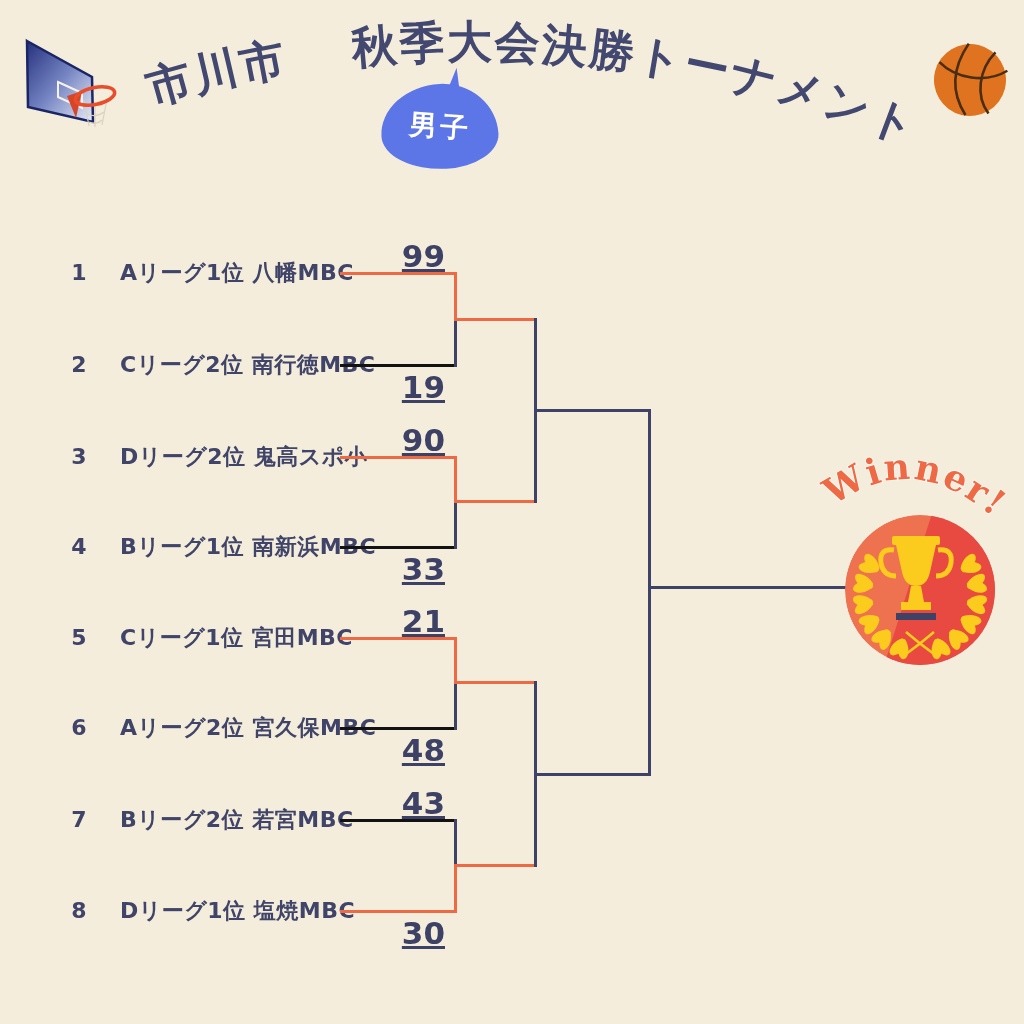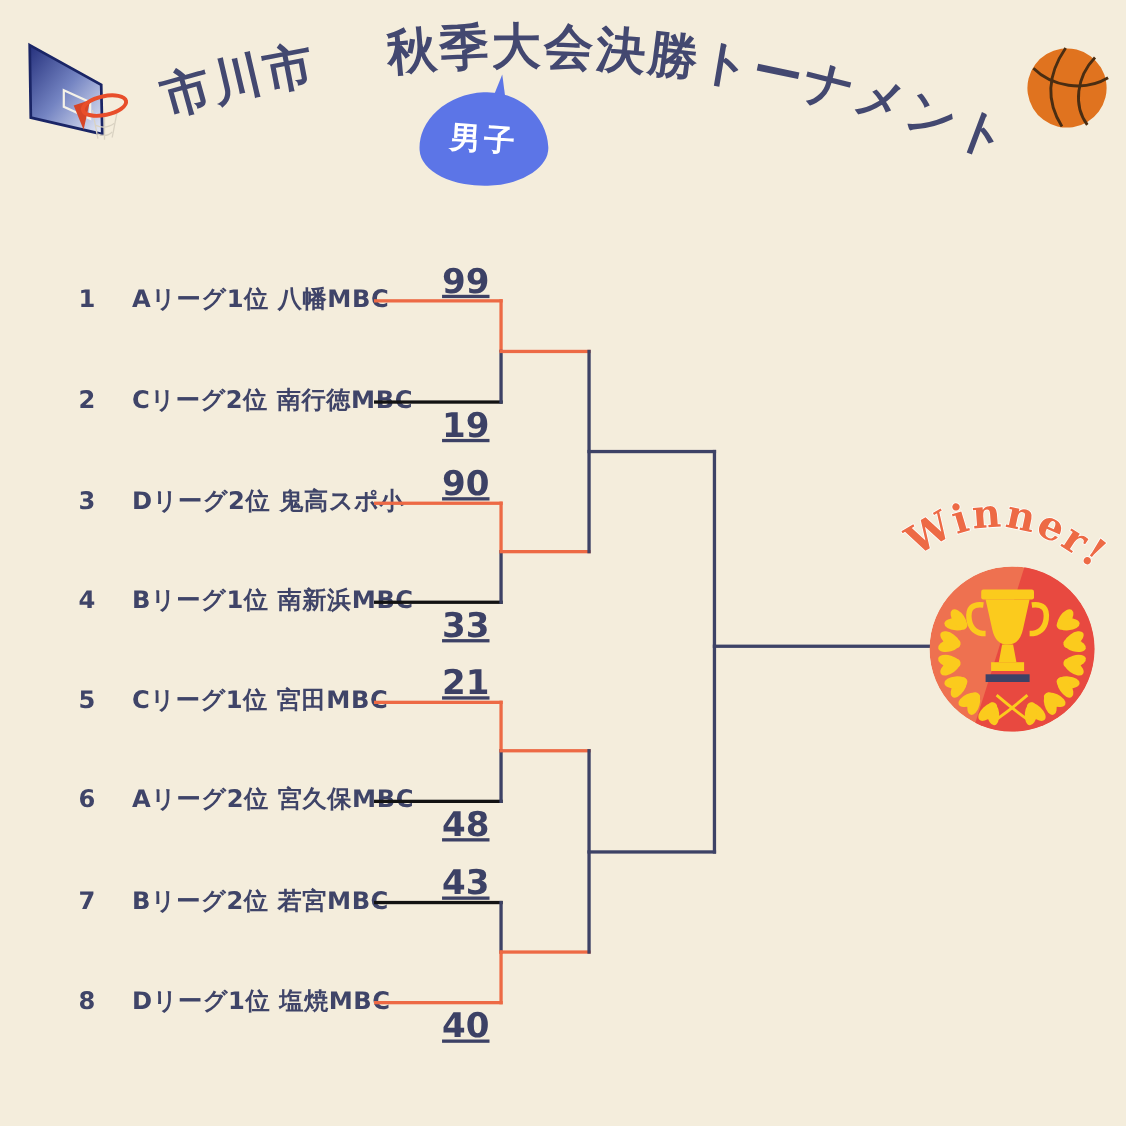--- a/index.html
+++ b/index.html
@@ -132,21 +132,21 @@
       <span class="team-label">Dリーグ1位 塩焼MBC</span>
     </div>
 
     <div class="score" style="top:240px">99</div>
     <div class="score" style="top:371px">19</div>
     <div class="score" style="top:424px">90</div>
     <div class="score" style="top:553px">33</div>
     <div class="score" style="top:605px">21</div>
     <div class="score" style="top:734px">48</div>
     <div class="score" style="top:787px">43</div>
-    <div class="score" style="top:917px">40</div>
+    <div class="score" style="top:917px">30</div>
 
     <div id="bracket-lines">
         <div class="seg" style="left: 340px; top: 272px; width: 117px; height: 3px; background: rgb(237, 106, 69);"></div>
         <div class="seg" style="left: 340px; top: 364px; width: 117px; height: 3px; background: rgb(18, 18, 18);"></div>
         <div class="seg" style="left: 340px; top: 456px; width: 117px; height: 3px; background: rgb(237, 106, 69);"></div>
         <div class="seg" style="left: 340px; top: 546px; width: 117px; height: 3px; background: rgb(18, 18, 18);"></div>
         <div class="seg" style="left: 340px; top: 637px; width: 117px; height: 3px; background: rgb(237, 106, 69);"></div>
         <div class="seg" style="left: 340px; top: 727px; width: 117px; height: 3px; background: rgb(18, 18, 18);"></div>
         <div class="seg" style="left: 340px; top: 819px; width: 117px; height: 3px; background: rgb(18, 18, 18);"></div>
         <div class="seg" style="left: 340px; top: 910px; width: 117px; height: 3px; background: rgb(237, 106, 69);"></div>

